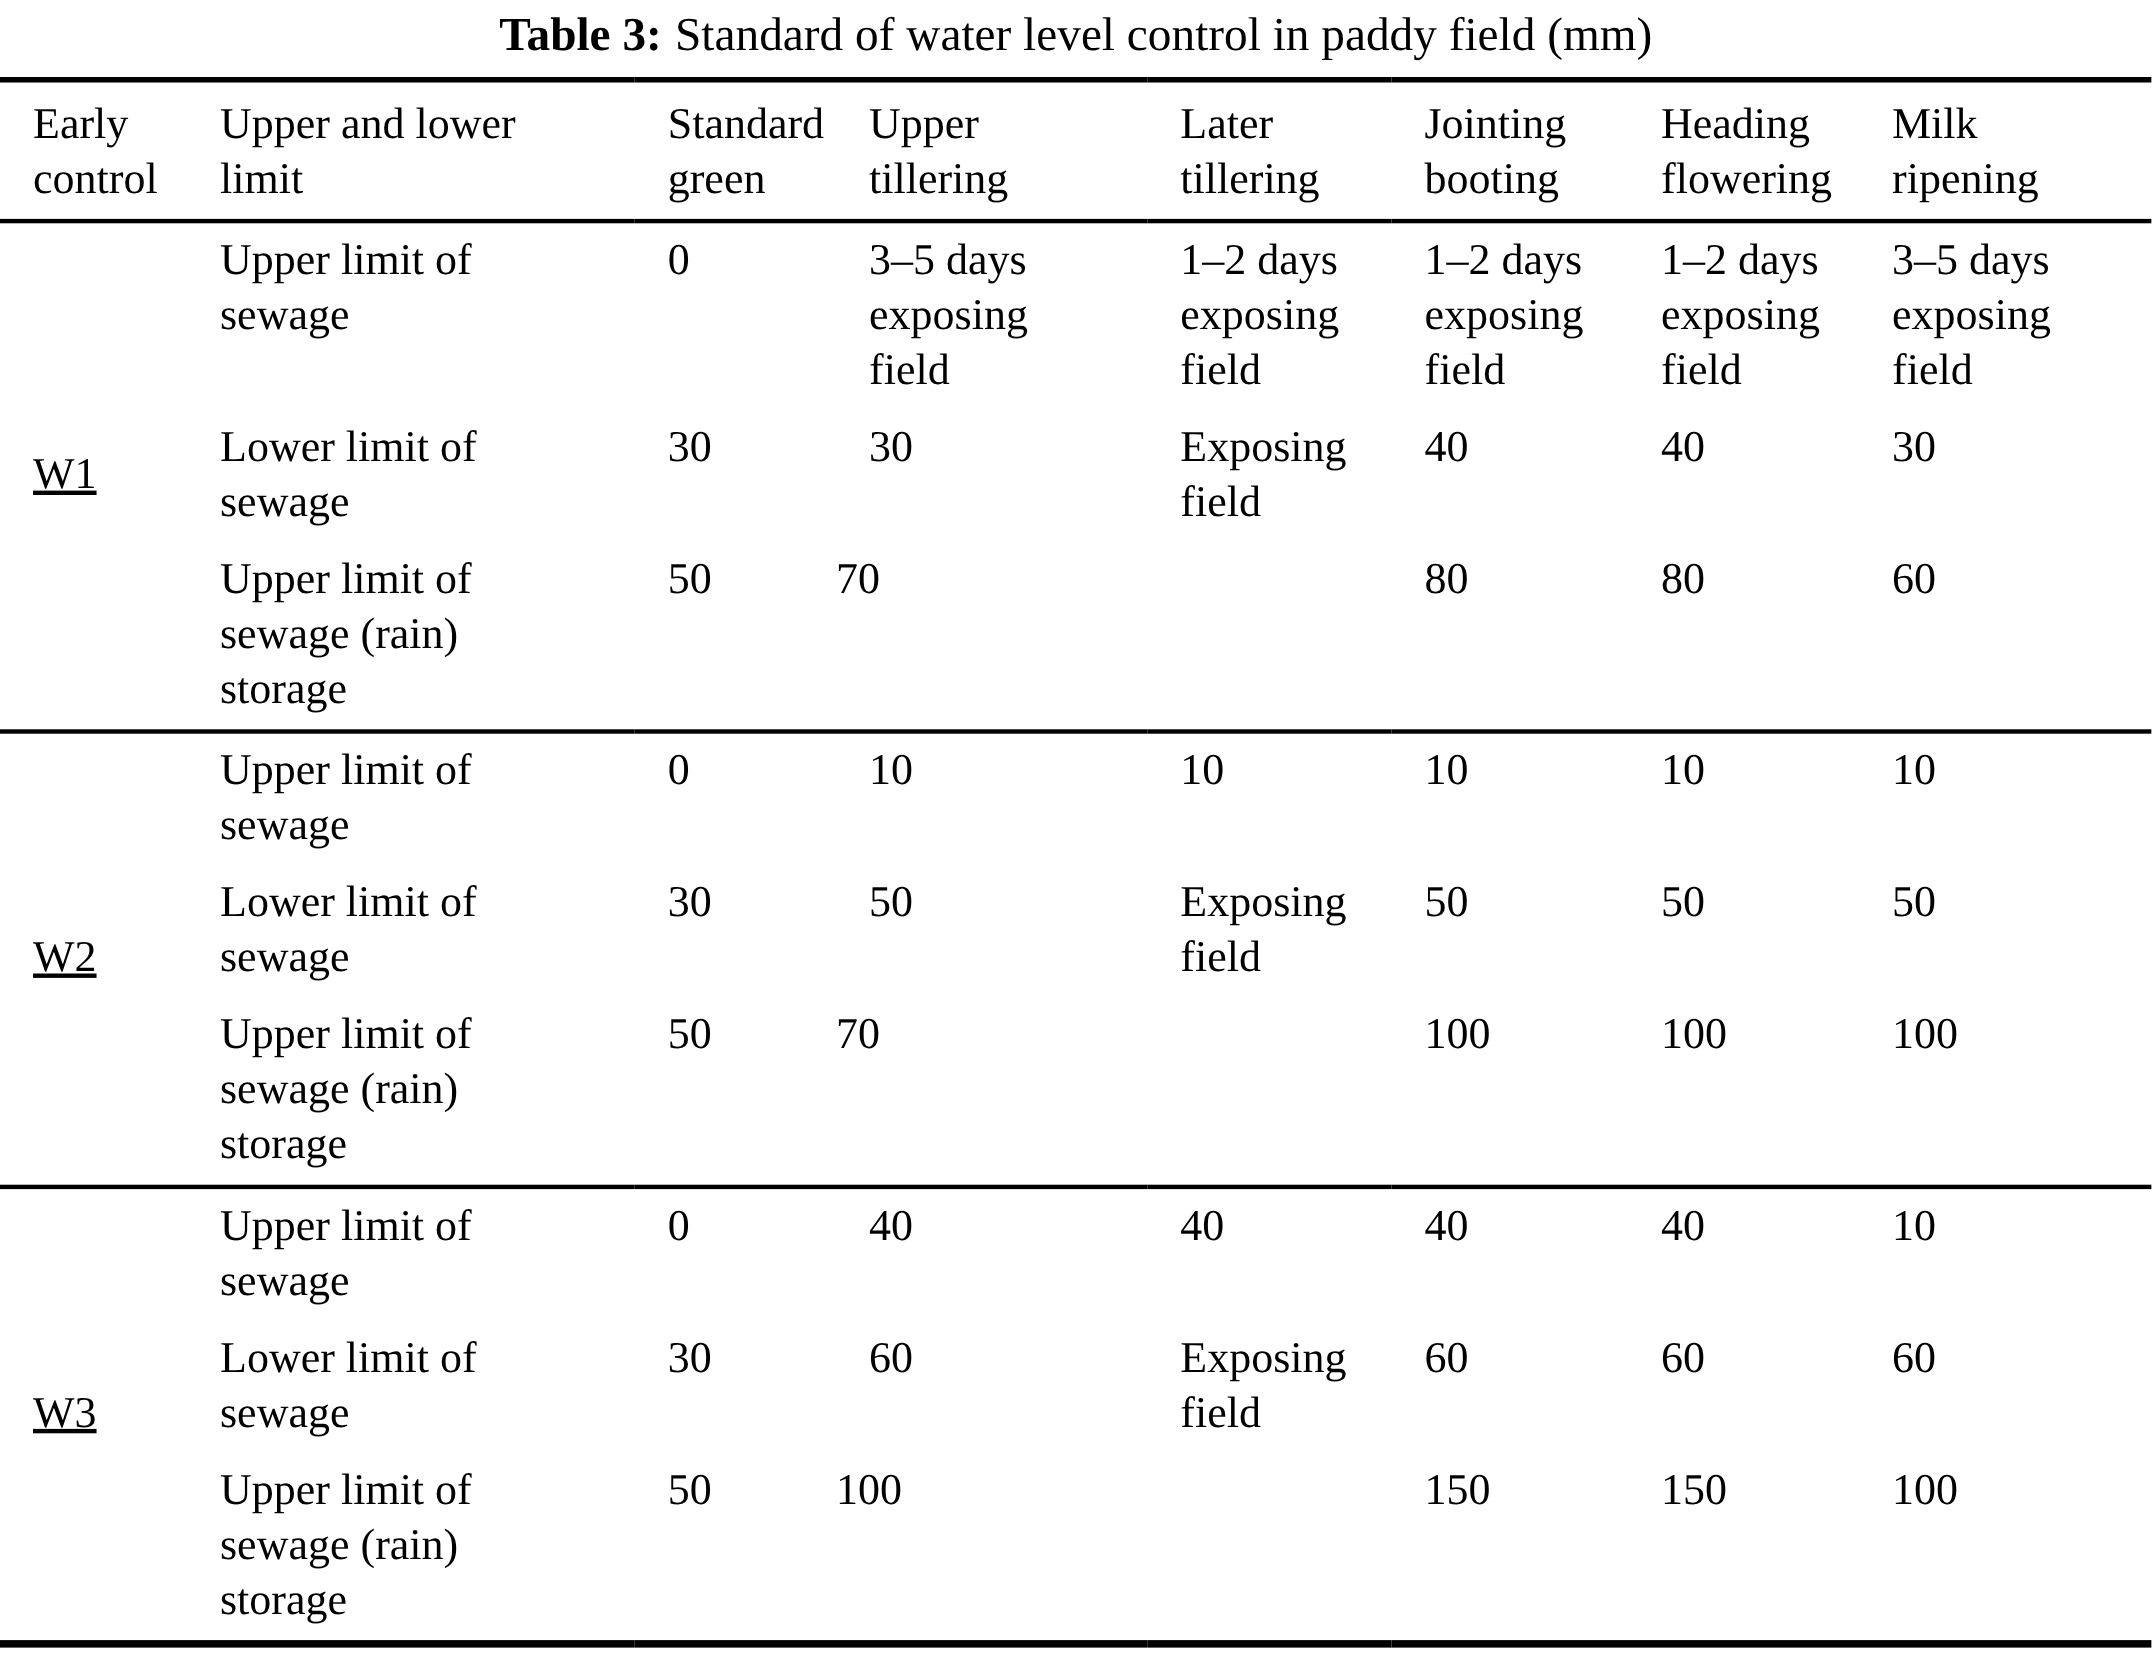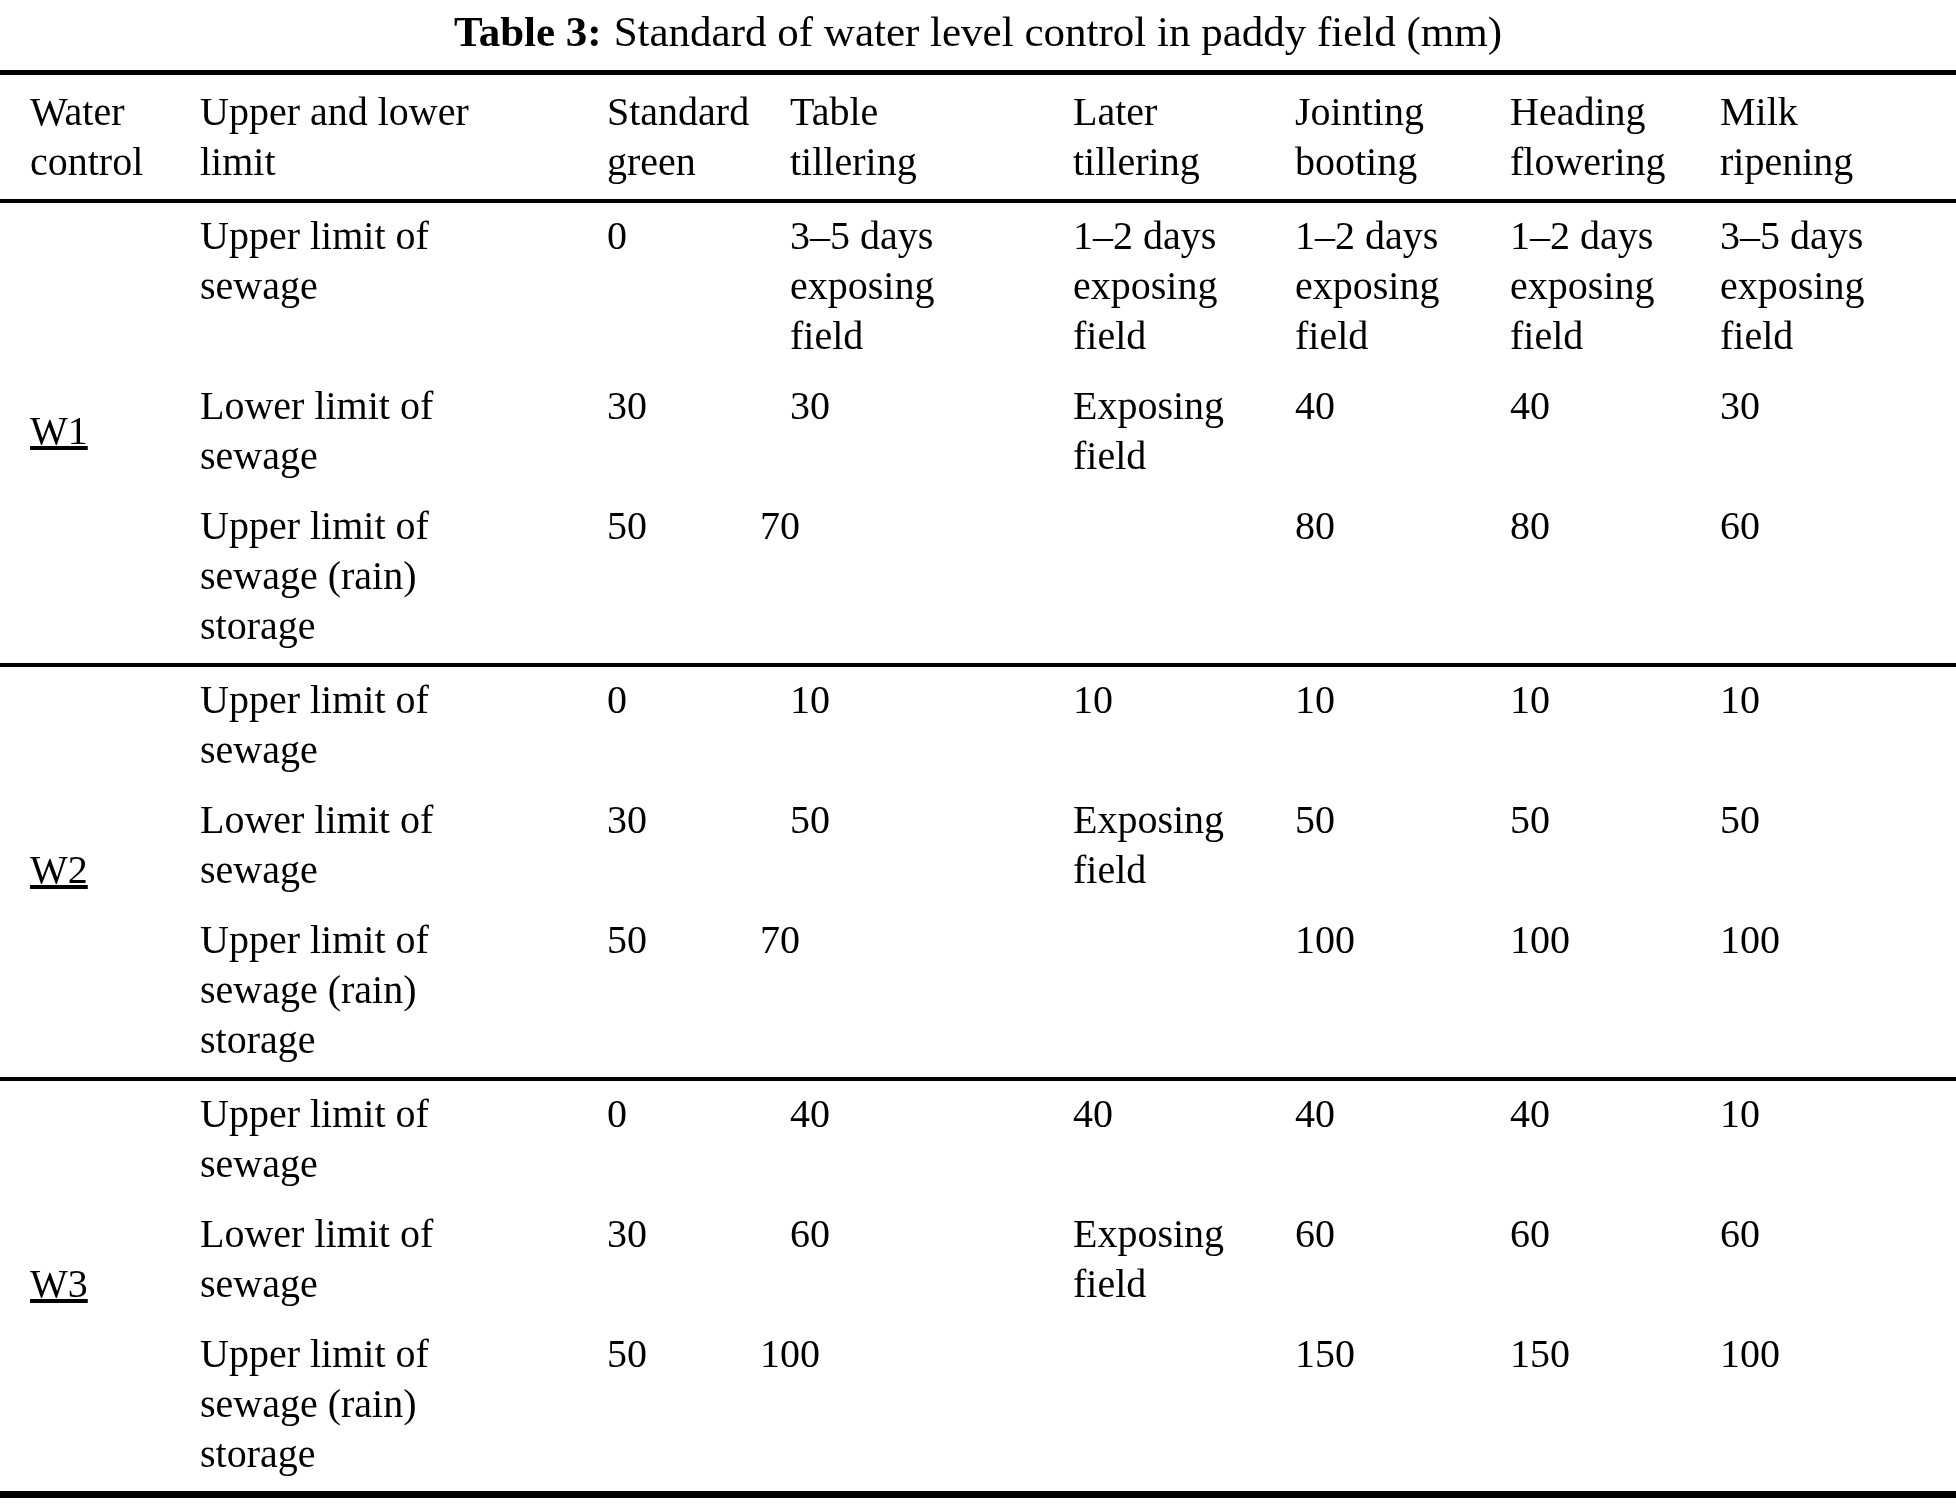--- a/index.html
+++ b/index.html
@@ -64,27 +64,27 @@
       <col class="c2">
       <col class="c3">
       <col class="c4">
     <col class="c5">
       <col class="c6">
       <col class="c7">
       <col class="c8">
   </colgroup>
   <thead>
     <tr>
-      <th>Water
+      <th>Early
 control</th>
       <th>Upper and lower
 limit</th>
       <th>Standard
 green</th>
-      <th>Table
+      <th>Upper
 tillering</th>
       <th>Later
 tillering</th>
       <th>Jointing
 booting</th>
       <th>Heading
 flowering</th>
       <th>Milk
 ripening</th>
     </tr>

